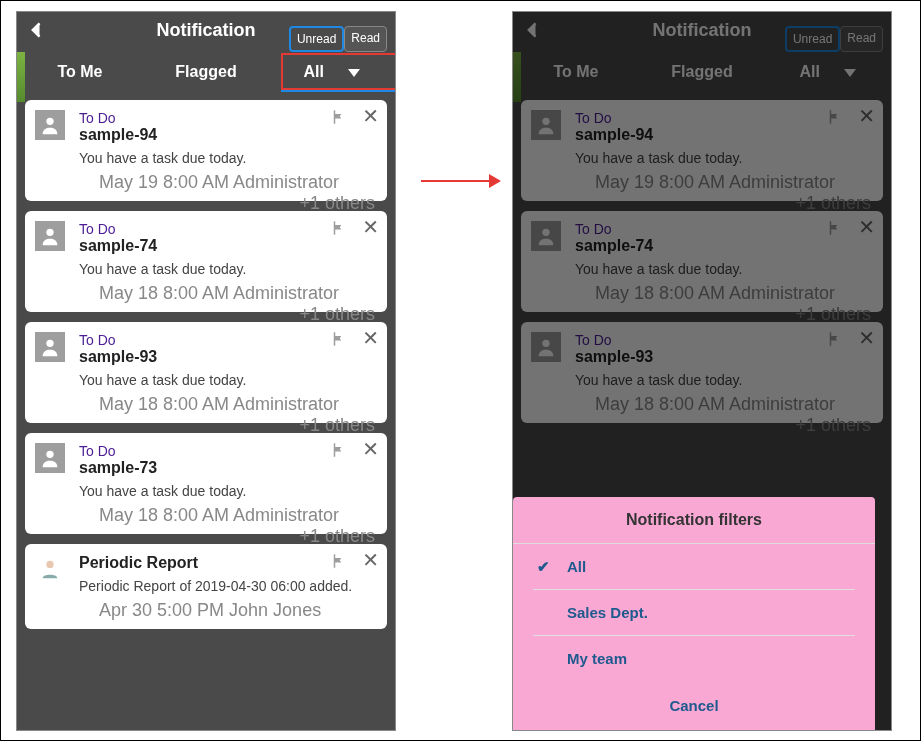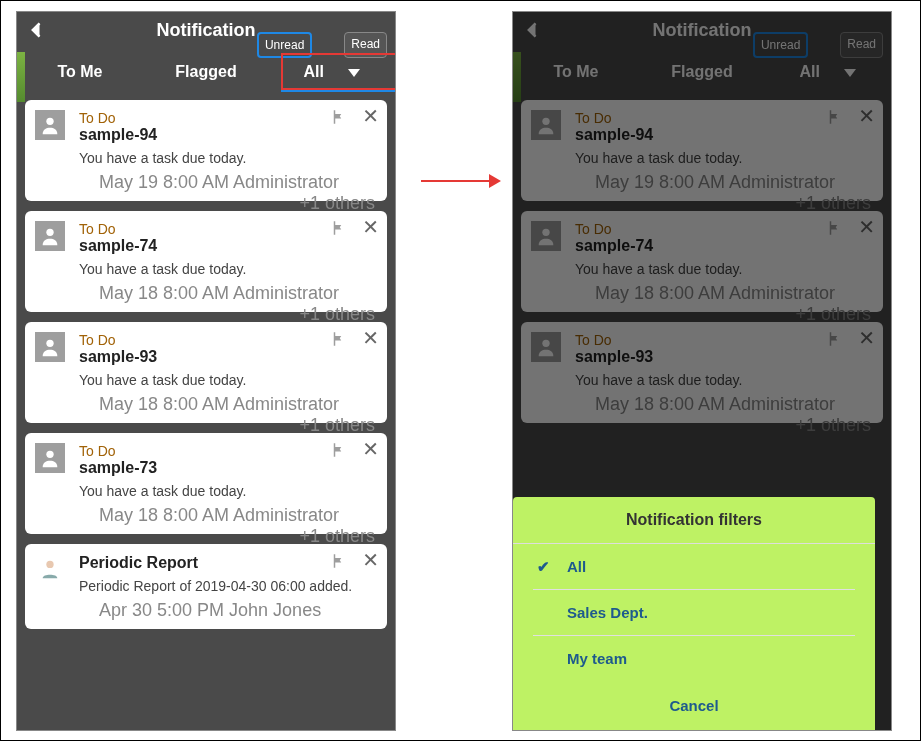--- a/index.html
+++ b/index.html
@@ -33,23 +33,22 @@
   }
   .back-btn {
     position: absolute; left: 10px; top: 8px;
     color: #fff; font-size: 22px; cursor: pointer;
   }
   .title {
     position: absolute; left: 0; right: 0; top: 8px;
     text-align: center; font-size: 18px; font-weight: bold; color: #fff;
   }
   .unread-read {
-    position: absolute; right: 8px; top: 20px;
+    position: absolute; right: 8px; top: 14px;
     display: flex;
-    gap: 32px;
   }
   .toggle-btn {
     font-size: 12px;
     padding: 4px 6px;
     color: #fff;
     border: 1px solid #888;
     background: #555;
     cursor: pointer;
     border-radius: 4px;
   }
@@ -105,21 +104,21 @@
   .card .avatar {
     position: absolute; left: 10px; top: 10px;
     width: 30px; height: 30px;
     background: #9e9e9e;
     display: flex; align-items: center; justify-content: center;
   }
   .card .avatar svg { width: 22px; height: 22px; fill: #fff; }
   .card .avatar.person { background: #fff; }
   .card .avatar.person svg { fill: #c9a; }
   .card-content { margin-left: 42px; }
-  .card-category { font-size: 14px; color: #a16207; }
+  .card-category { font-size: 14px; color: #4c1d95; }
   .card-title { font-size: 16px; font-weight: bold; color: #222; margin-bottom: 6px; }
   .card-body { font-size: 14px; color: #444; margin-bottom: 6px; }
   .card-meta { font-size: 18px; color: #888; text-align: left; padding-left: 20px; }
   .card-meta .others { float: right; }
   .card-actions {
     position: absolute; right: 8px; top: 8px;
     display: flex; gap: 14px;
   }
   .flag-icon svg { width: 18px; height: 18px; fill: #9e9e9e; cursor:pointer; }
   .close-icon { font-size: 20px; color: #666; cursor: pointer; line-height: 16px; }
@@ -134,21 +133,21 @@
   .arrow-head {
     position: absolute; left: 68px; top: 3px;
     width: 0; height: 0;
     border-top: 7px solid transparent;
     border-bottom: 7px solid transparent;
     border-left: 12px solid #e53935;
   }
   .sheet {
     position: absolute;
     left: 0; right: 16px; bottom: 0;
-    background: #bef264;
+    background: #f9a8d4;
     z-index: 10;
     border-top-left-radius: 4px;
     border-top-right-radius: 4px;
   }
   .sheet-title {
     text-align: center;
     font-weight: bold;
     font-size: 16px;
     padding: 14px 0;
     border-bottom: 1px solid #ddd;

